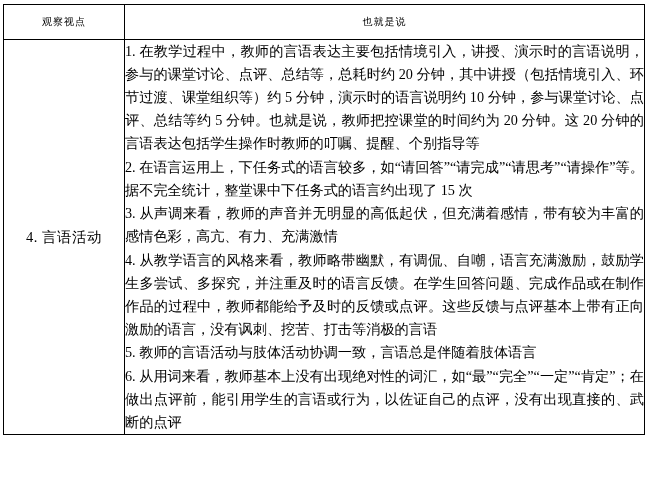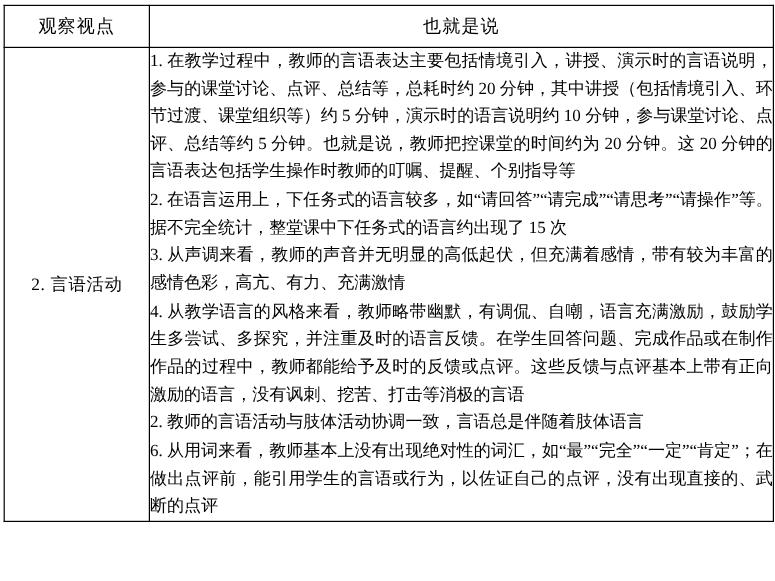--- a/index.html
+++ b/index.html
@@ -27,21 +27,21 @@
     table-layout: fixed;
   }
   table.obs-table th,
   table.obs-table td {
     border: 1px solid #000000;
     vertical-align: middle;
     padding: 0;
   }
   th.head-cell {
     font-weight: normal;
-    font-size: 15px;
+    font-size: 10px;
     text-align: center;
     height: 34px;
     letter-spacing: 1px;
   }
   th.col-view { width: 120px; }
   th.col-record { width: 519px; }
 
   td.view-cell {
     text-align: center;
     font-size: 14.5px;
@@ -76,28 +76,28 @@
   <table class="obs-table">
     <thead>
       <tr>
         <th class="head-cell col-view">观察视点</th>
         <th class="head-cell col-record">也就是说</th>
       </tr>
     </thead>
     <tbody>
       <tr>
         <td class="view-cell">
-          <span class="cell-inner">2. 言语活动</span>
+          <span class="cell-inner">4. 言语活动</span>
         </td>
         <td class="record-cell">
           <ul class="record-list">
             <li class="record-item">1. 在教学过程中，教师的言语表达主要包括情境引入，讲授、演示时的言语说明，参与的课堂讨论、点评、总结等，总耗时约 20 分钟，其中讲授（包括情境引入、环节过渡、课堂组织等）约 5 分钟，演示时的语言说明约 10 分钟，参与课堂讨论、点评、总结等约 5 分钟。也就是说，教师把控课堂的时间约为 20 分钟。这 20 分钟的言语表达包括学生操作时教师的叮嘱、提醒、个别指导等</li>
             <li class="record-item">2. 在语言运用上，下任务式的语言较多，如“请回答”“请完成”“请思考”“请操作”等。据不完全统计，整堂课中下任务式的语言约出现了 15 次</li>
             <li class="record-item">3. 从声调来看，教师的声音并无明显的高低起伏，但充满着感情，带有较为丰富的感情色彩，高亢、有力、充满激情</li>
             <li class="record-item">4. 从教学语言的风格来看，教师略带幽默，有调侃、自嘲，语言充满激励，鼓励学生多尝试、多探究，并注重及时的语言反馈。在学生回答问题、完成作品或在制作作品的过程中，教师都能给予及时的反馈或点评。这些反馈与点评基本上带有正向激励的语言，没有讽刺、挖苦、打击等消极的言语</li>
-            <li class="record-item">2. 教师的言语活动与肢体活动协调一致，言语总是伴随着肢体语言</li>
+            <li class="record-item">5. 教师的言语活动与肢体活动协调一致，言语总是伴随着肢体语言</li>
             <li class="record-item">6. 从用词来看，教师基本上没有出现绝对性的词汇，如“最”“完全”“一定”“肯定”；在做出点评前，能引用学生的言语或行为，以佐证自己的点评，没有出现直接的、武断的点评</li>
           </ul>
         </td>
       </tr>
     </tbody>
   </table>
 </div>
 
 </body></html>

